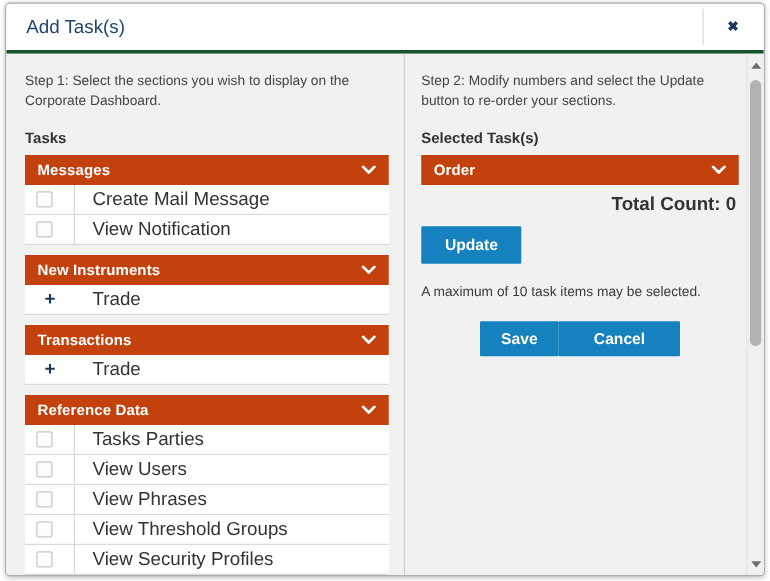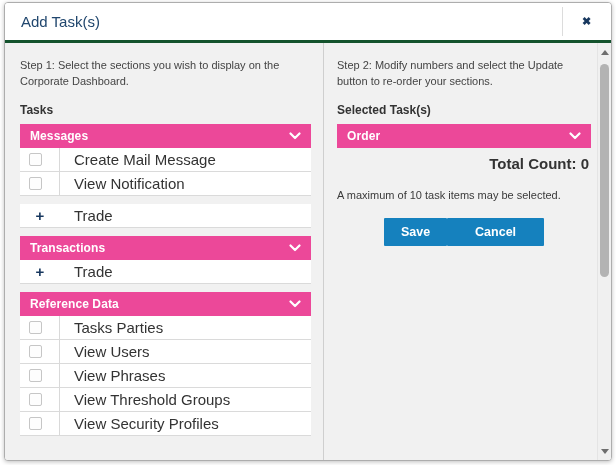--- a/index.html
+++ b/index.html
@@ -18,21 +18,21 @@
   
   .body { position: relative; height: 418px; background: #f1f1f1; display: flex; overflow: hidden; }
   .left-panel { width: 319px; padding: 15px 12px 0 15px; border-right: 1px solid #cfcfcf; }
   .right-panel { flex: 1; padding: 15px 20px 0 13px; }
   .step-text { font-size: 11px; line-height: 1.45; color: #444; }
   .panel-label { margin-top: 13px; font-size: 12px; font-weight: 700; color: #333; }
   
   .section { margin-top: 7px; background: #fff; }
   .section + .section { margin-top: 8px; }
   .section-header {
-    height: 24px; background: #ec4899; color: #fff; display: flex; align-items: center;
+    height: 24px; background: #c2410c; color: #fff; display: flex; align-items: center;
     padding: 0 10px; cursor: pointer;
   }
   .section-title { font-size: 12px; font-weight: 700; letter-spacing: 0.1px; }
   .chevron { margin-left: auto; display: flex; align-items: center; }
   .row { height: 24px; display: flex; align-items: stretch; background: #fff; border-bottom: 1px solid #dadada; cursor: pointer; }
   .cell-check { width: 40px; display: flex; align-items: center; border-right: 1px solid #d9d9d9; }
   .cell-plus { width: 40px; display: flex; align-items: center; justify-content: center; }
   .checkbox { width: 13px; height: 13px; margin-left: 9px; background: #fdfdfd; border: 1px solid #c6c6c6; border-radius: 2px; }
   .plus { font-size: 15px; font-weight: 700; color: #17375E; line-height: 1; }
   .row-label { display: flex; align-items: center; padding-left: 14px; font-size: 15px; color: #333; }
@@ -88,20 +88,28 @@
         </div>
         <div class="row">
           <span class="cell-check">
               <span class="checkbox"></span>
             </span>
           <span class="row-label">View Notification</span>
         </div>
       </div>
 
       <div class="section">
+        <div class="section-header">
+          <span class="section-title">New Instruments</span>
+          <span class="chevron">
+            <svg width="12" height="8" viewBox="0 0 12 8">
+                <path d="M1.5 1.5 L6 6 L10.5 1.5" stroke="#ffffff" stroke-width="2.2" fill="none" stroke-linecap="round" stroke-linejoin="round"></path>
+              </svg>
+          </span>
+        </div>
         <div class="row">
           <span class="cell-plus">
               <span class="plus">+</span>
             </span>
           <span class="row-label">Trade</span>
         </div>
       </div>
 
       <div class="section">
         <div class="section-header">
@@ -175,20 +183,21 @@
               </svg>
           </span>
         </div>
       </div>
 
       <div class="total-count">
         <span>Total Count:</span>
         <span>0</span>
       </div>
 
+      <button class="btn btn-update">Update</button>
 
       <div class="max-text">A maximum of 10 task items may be selected.</div>
 
       <div class="action-row">
         <button class="btn btn-save">Save</button>
         <button class="btn btn-cancel">Cancel</button>
       </div>
     </div>
 
     <div class="scrollbar">

